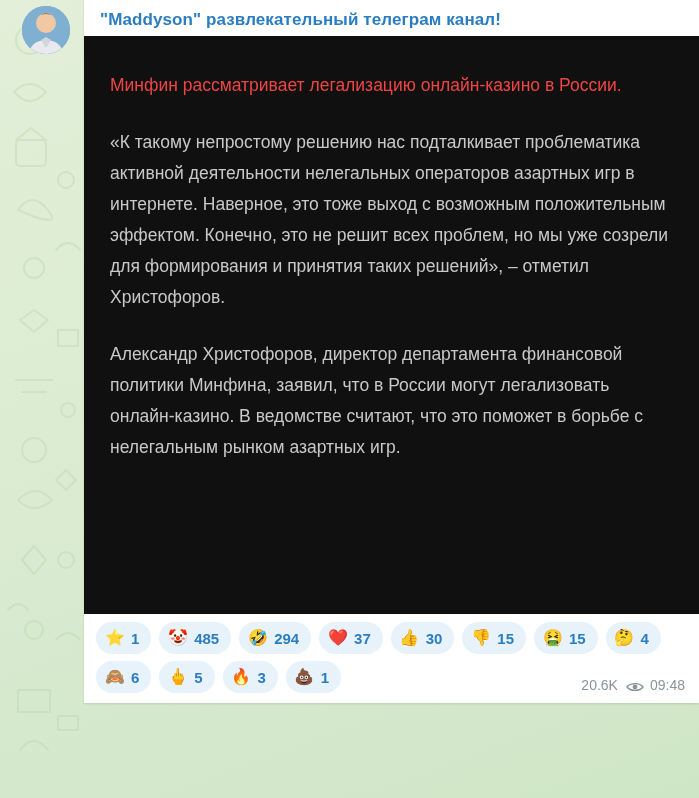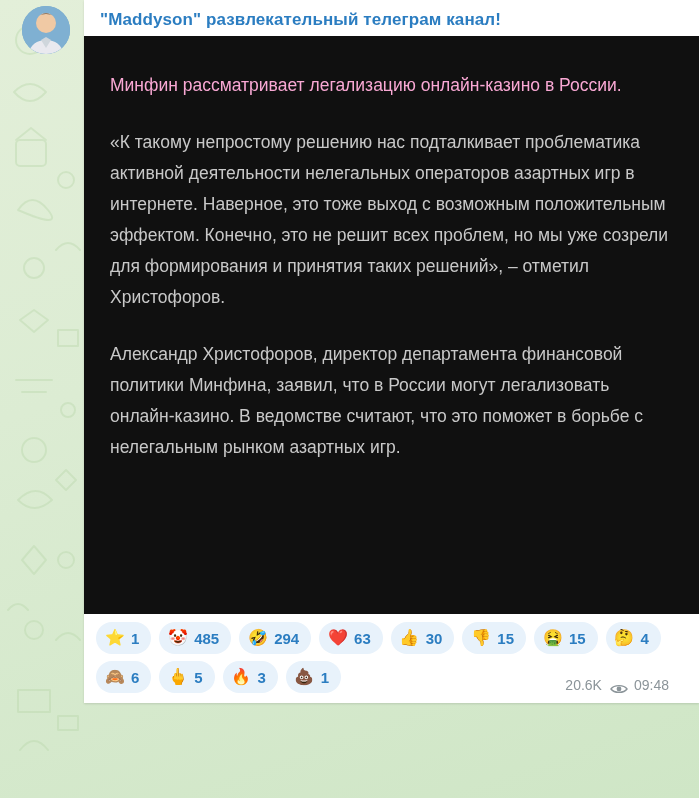--- a/index.html
+++ b/index.html
@@ -69,21 +69,21 @@
   .media-inner {
     padding: 34px 26px 0 26px;
     color: #c8c8c8;
     font-size: 17.5px;
     line-height: 31px;
   }
   .media-inner p {
     margin: 0 0 26px 0;
   }
   .media-inner p.first {
-    color: #f9a8d4;
+    color: #ef4444;
   }
 
   .caption {
     padding: 12px 16px 4px 16px;
     font-size: 16.5px;
     line-height: 25px;
     color: #111;
   }
 
   
@@ -110,24 +110,24 @@
   }
   .reaction .emo {
     font-size: 16px;
     line-height: 1;
     filter: none;
   }
 
   
   .meta {
     position: absolute;
-    right: 30px;
+    right: 14px;
     bottom: 10px;
     display: flex;
-    align-items: flex-end;
+    align-items: center;
     gap: 8px;
     color: #8b9499;
     font-size: 14px;
   }
   .meta .views {
     display: inline-flex;
     align-items: center;
     gap: 5px;
   }
   .eye {
@@ -200,21 +200,21 @@
       <div class="reaction">
         <span class="emo">🤡</span>
         <span>485</span>
       </div>
       <div class="reaction">
         <span class="emo">🤣</span>
         <span>294</span>
       </div>
       <div class="reaction">
         <span class="emo">❤️</span>
-        <span>63</span>
+        <span>37</span>
       </div>
       <div class="reaction">
         <span class="emo">👍</span>
         <span>30</span>
       </div>
       <div class="reaction">
         <span class="emo">👎</span>
         <span>15</span>
       </div>
       <div class="reaction">

